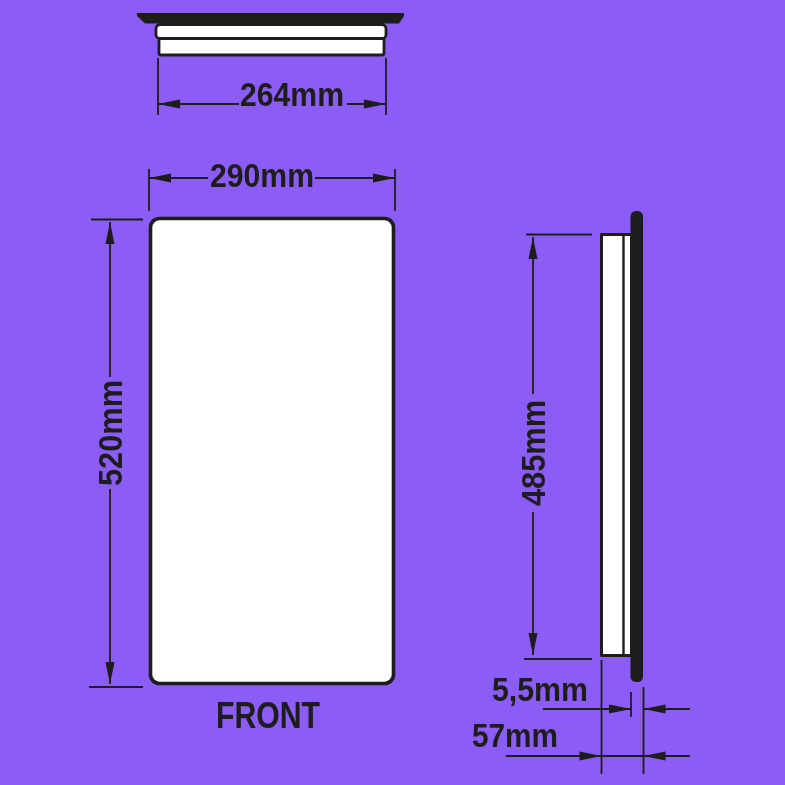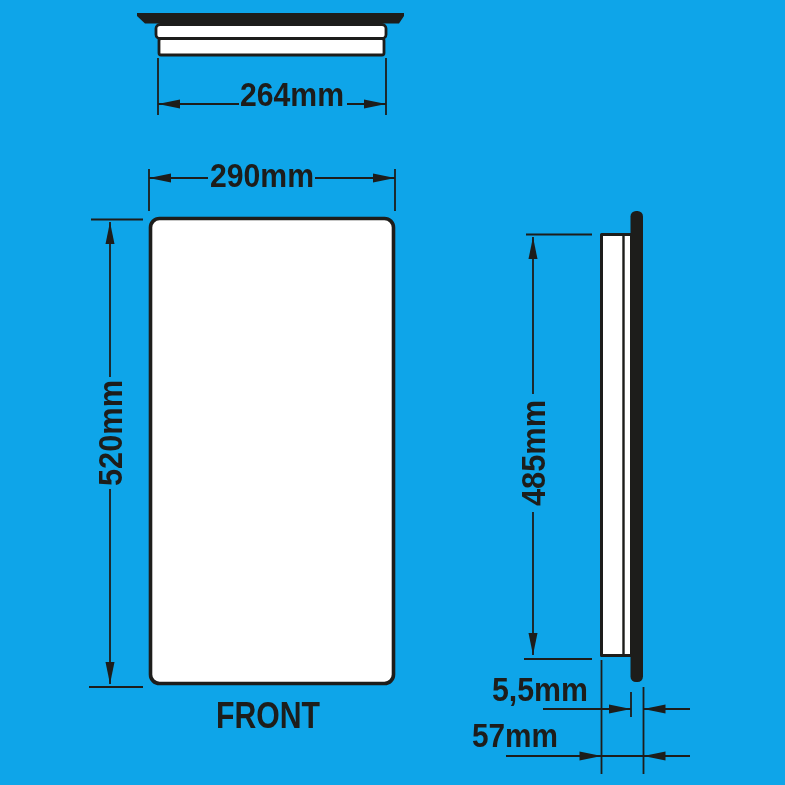--- a/index.html
+++ b/index.html
@@ -1,16 +1,16 @@
 <!DOCTYPE html>
 <html><head>
 <meta charset="utf-8">
 <style>
   html,body{margin:0;padding:0;background:#ffffff;}
-  .canvas{width:785px;height:785px;background:#0ea5e9;position:relative;overflow:hidden;}
+  .canvas{width:785px;height:785px;background:#8b5cf6;position:relative;overflow:hidden;}
   svg{display:block;}
   svg text{
     font-family:"Liberation Sans","DejaVu Sans",sans-serif;
     font-weight:bold;
     fill:#1d1d1b;
   }
   .dim-label{font-size:34px;}
   .caption-label{font-size:36px;}
   .outline{fill:#ffffff;stroke:#1d1d1b;stroke-linejoin:round;}
   .sw28{stroke-width:2.8;}

